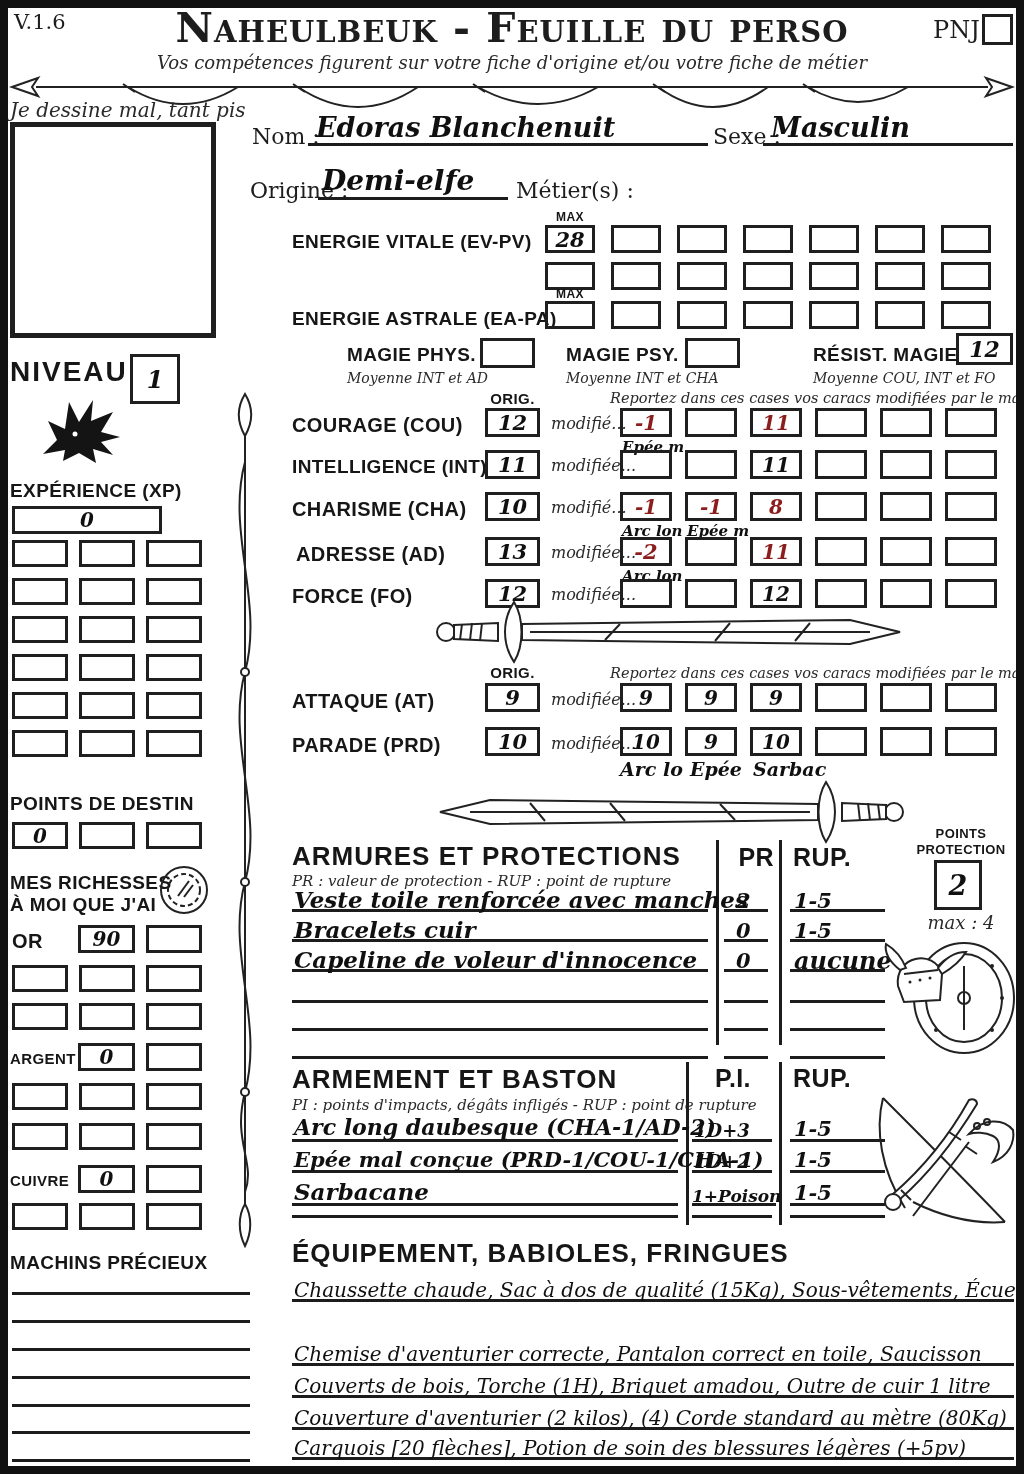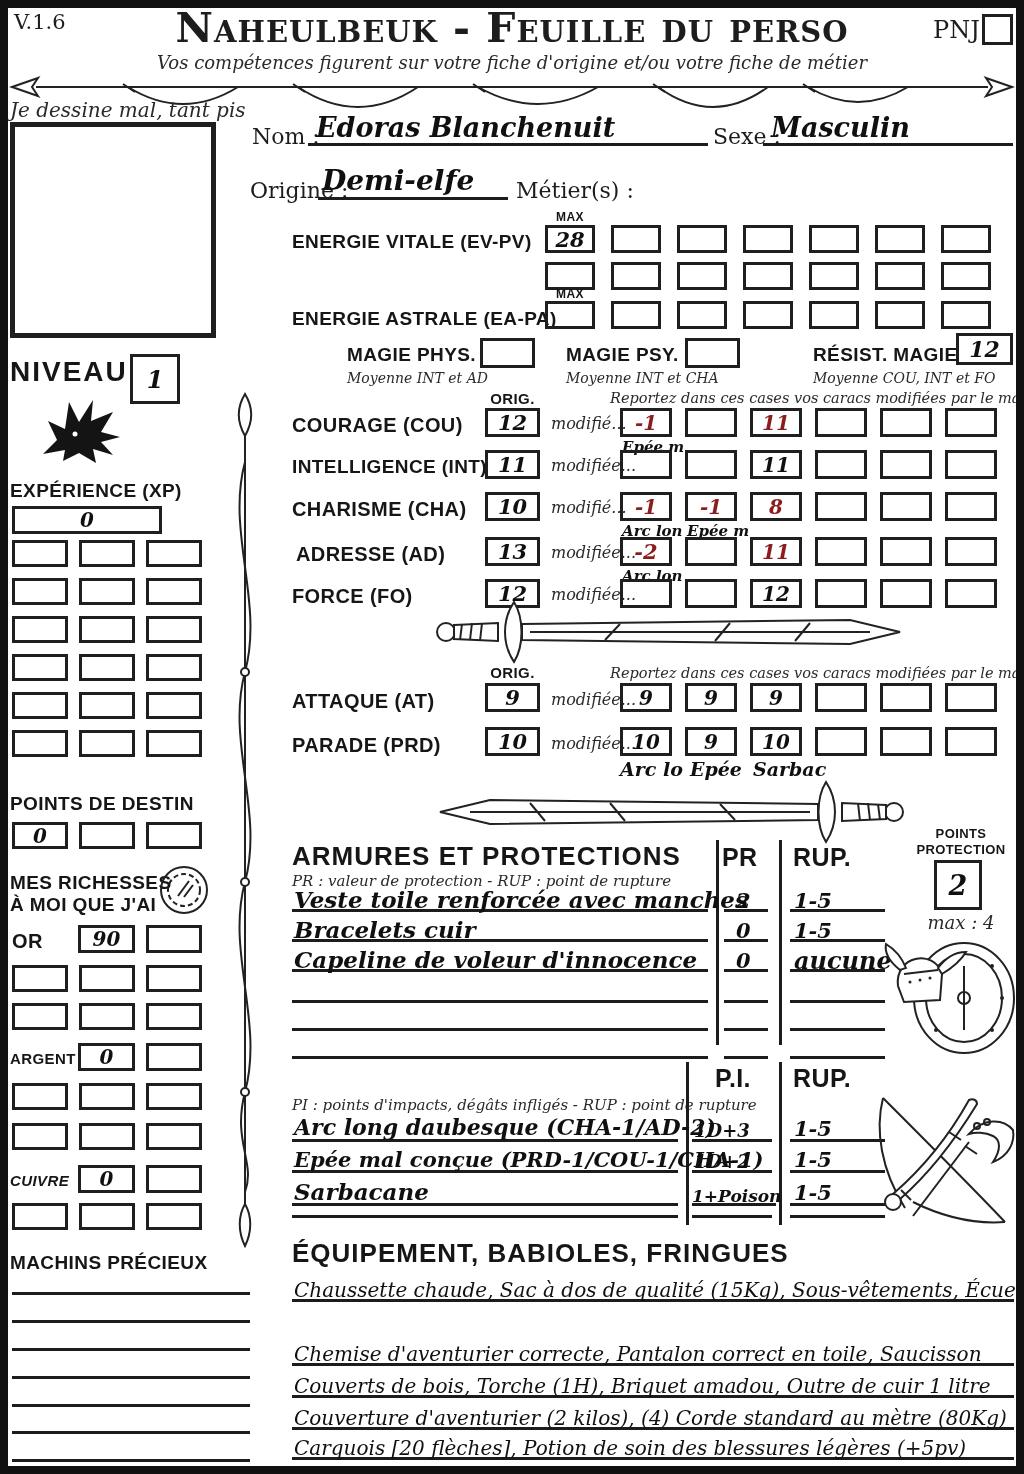--- a/index.html
+++ b/index.html
@@ -120,21 +120,21 @@
     <span class="hw" style="font-size:20px;">0</span>
   </div>
   <div class="box" style="left:146px;top:1043px;width:56px;height:28px;"></div>
   <div class="box" style="left:12px;top:1083px;width:56px;height:27px;"></div>
   <div class="box" style="left:79px;top:1083px;width:56px;height:27px;"></div>
   <div class="box" style="left:146px;top:1083px;width:56px;height:27px;"></div>
   <div class="box" style="left:12px;top:1123px;width:56px;height:27px;"></div>
   <div class="box" style="left:79px;top:1123px;width:56px;height:27px;"></div>
   <div class="box" style="left:146px;top:1123px;width:56px;height:27px;"></div>
 
-  <div class="lbl" style="left:10px;top:1172px;font-size:15px;font-style:italic;">CUIVRE</div>
+  <div class="lbl" style="left:10px;top:1172px;font-size:15px;">CUIVRE</div>
   <div class="box" style="left:78px;top:1165px;width:57px;height:28px;">
     <span class="hw" style="font-size:20px;">0</span>
   </div>
   <div class="box" style="left:146px;top:1165px;width:56px;height:28px;"></div>
   <div class="box" style="left:12px;top:1203px;width:56px;height:27px;"></div>
   <div class="box" style="left:79px;top:1203px;width:56px;height:27px;"></div>
   <div class="box" style="left:146px;top:1203px;width:56px;height:27px;"></div>
 
   <div class="lbl" style="left:10px;top:1252px;font-size:19px;">MACHINS PRÉCIEUX</div>
   <div class="ul" style="left:12px;top:1269px;width:238px;height:26px;"></div>
@@ -367,21 +367,21 @@
       <line x1="190" y1="26" x2="175" y2="42" class="ink" stroke-width="1.2"></line>
       <line x1="300" y1="25" x2="285" y2="43" class="ink" stroke-width="1.2"></line>
       <line x1="380" y1="25" x2="365" y2="43" class="ink" stroke-width="1.2"></line>
     </svg>
   </div>
 
   <div class="lbl" style="left:292px;top:841px;font-size:26px;letter-spacing:1px;">ARMURES ET PROTECTIONS</div>
   <div class="cali" style="left:292px;top:872px;font-size:15px;font-style:italic;">PR : valeur de protection - RUP : point de rupture</div>
   <div class="vline" style="left:716px;top:840px;height:205px;"></div>
   <div class="vline" style="left:779px;top:840px;height:205px;"></div>
-  <div class="lbl" style="left:722px;top:843px;width:52px;text-align:left;font-size:25px;">PR</div>
+  <div class="lbl" style="left:722px;top:843px;width:52px;text-align:right;font-size:25px;">PR</div>
   <div class="lbl" style="left:793px;top:843px;font-size:25px;">RUP.</div>
 
   <div class="lbl" style="left:905px;top:826px;width:112px;text-align:center;font-size:13px;">POINTS</div>
   <div class="lbl" style="left:905px;top:842px;width:112px;text-align:center;font-size:13px;">PROTECTION</div>
   <div class="box" style="left:934px;top:860px;width:48px;height:50px;">
     <span class="hw" style="font-size:27px;">2</span>
   </div>
   <div class="cali" style="left:905px;top:912px;width:112px;text-align:center;font-size:18px;">max : 4</div>
 
   <div class="ul" style="left:292px;top:884px;width:416px;height:28px;">
@@ -439,20 +439,21 @@
       <path d="M22,60 C18,30 58,22 66,48 L64,74 L28,76 Z" class="inkf"></path>
       <path d="M28,48 L62,44" class="ink" stroke-width="1.5"></path>
       <path d="M24,44 C14,36 8,28 10,18 C20,24 26,32 30,42 Z" class="inkf"></path>
       <path d="M62,42 C70,32 78,26 90,26 C84,36 76,42 66,48 Z" class="inkf"></path>
       <circle cx="34" cy="56" r="1.5" fill="#222"></circle>
         <circle cx="44" cy="54" r="1.5" fill="#222"></circle>
         <circle cx="54" cy="52" r="1.5" fill="#222"></circle>
     </svg>
   </div>
 
+  <div class="lbl" style="left:292px;top:1064px;font-size:26px;letter-spacing:1px;">ARMEMENT ET BASTON</div>
   <div class="cali" style="left:292px;top:1096px;font-size:15px;">PI : points d'impacts, dégâts infligés - RUP : point de rupture</div>
   <div class="vline" style="left:686px;top:1062px;height:163px;"></div>
   <div class="vline" style="left:779px;top:1062px;height:163px;"></div>
   <div class="lbl" style="left:692px;top:1064px;width:82px;text-align:center;font-size:25px;">P.I.</div>
   <div class="lbl" style="left:793px;top:1064px;font-size:25px;">RUP.</div>
 
   <div class="ul" style="left:292px;top:1112px;width:386px;height:30px;">
       <span class="hw" style="position:absolute;left:2px;top:2px;font-size:22px;">Arc long daubesque (CHA-1/AD-2)</span>
     </div>
   <div class="ul" style="left:692px;top:1116px;width:80px;height:26px;">

